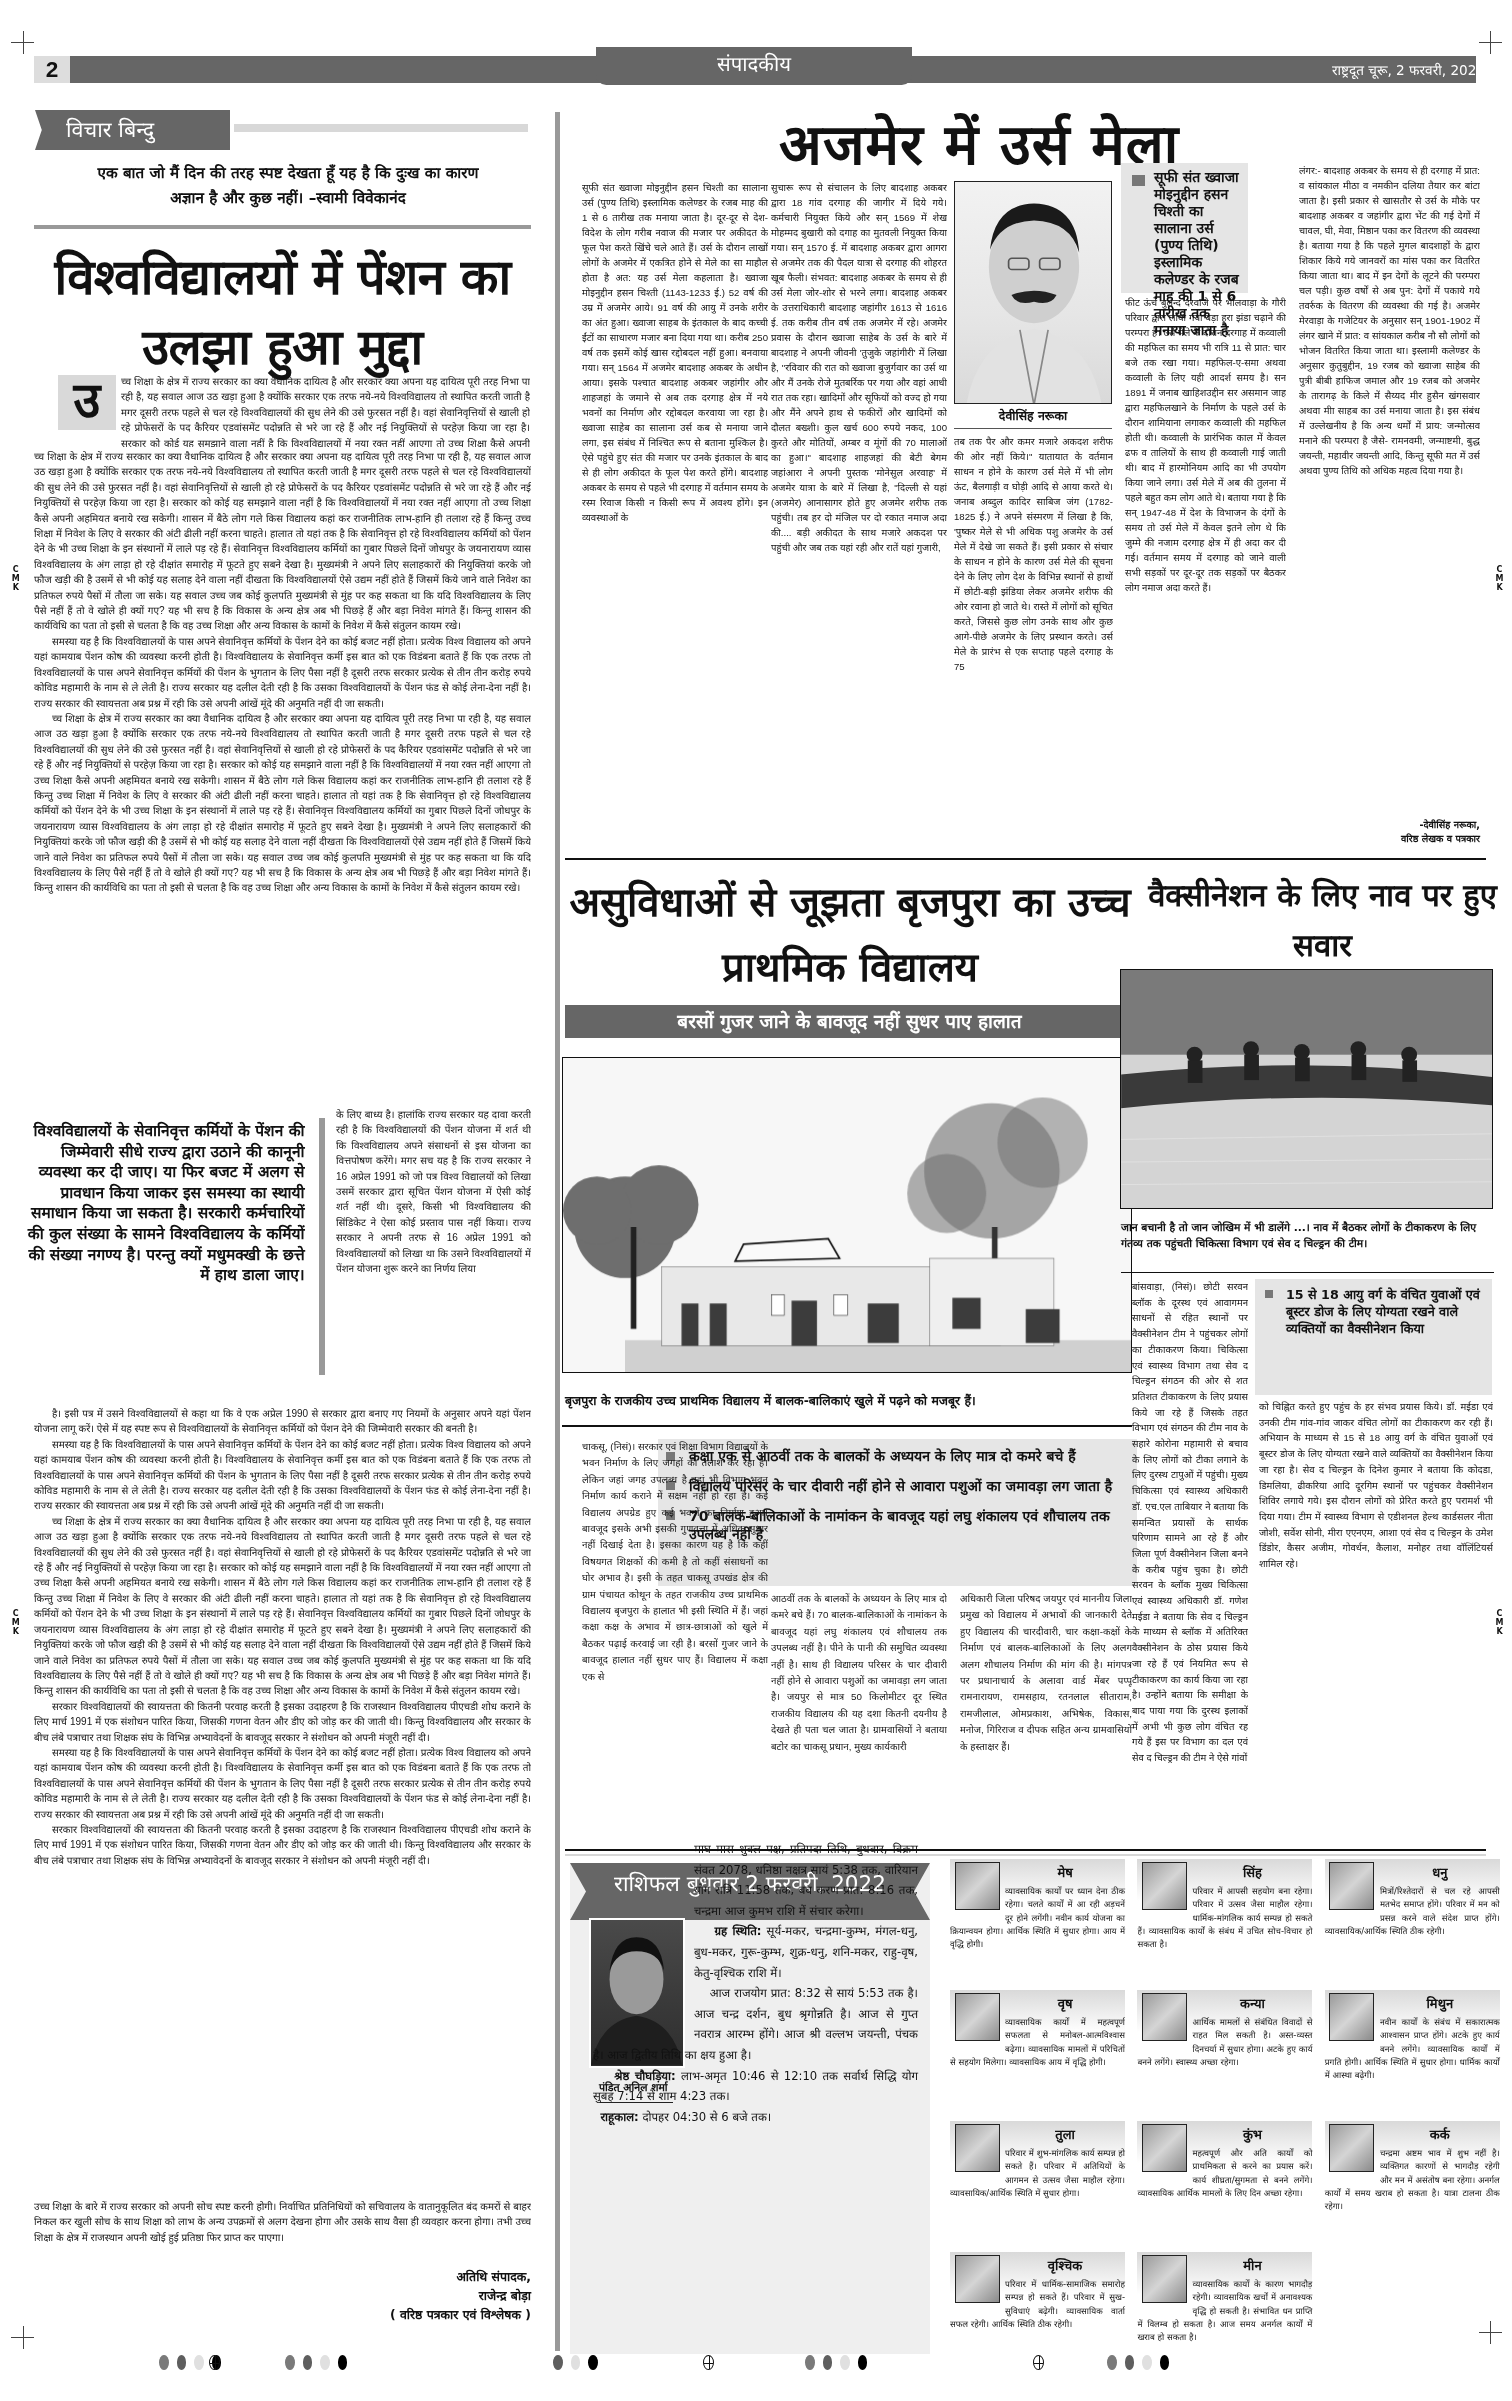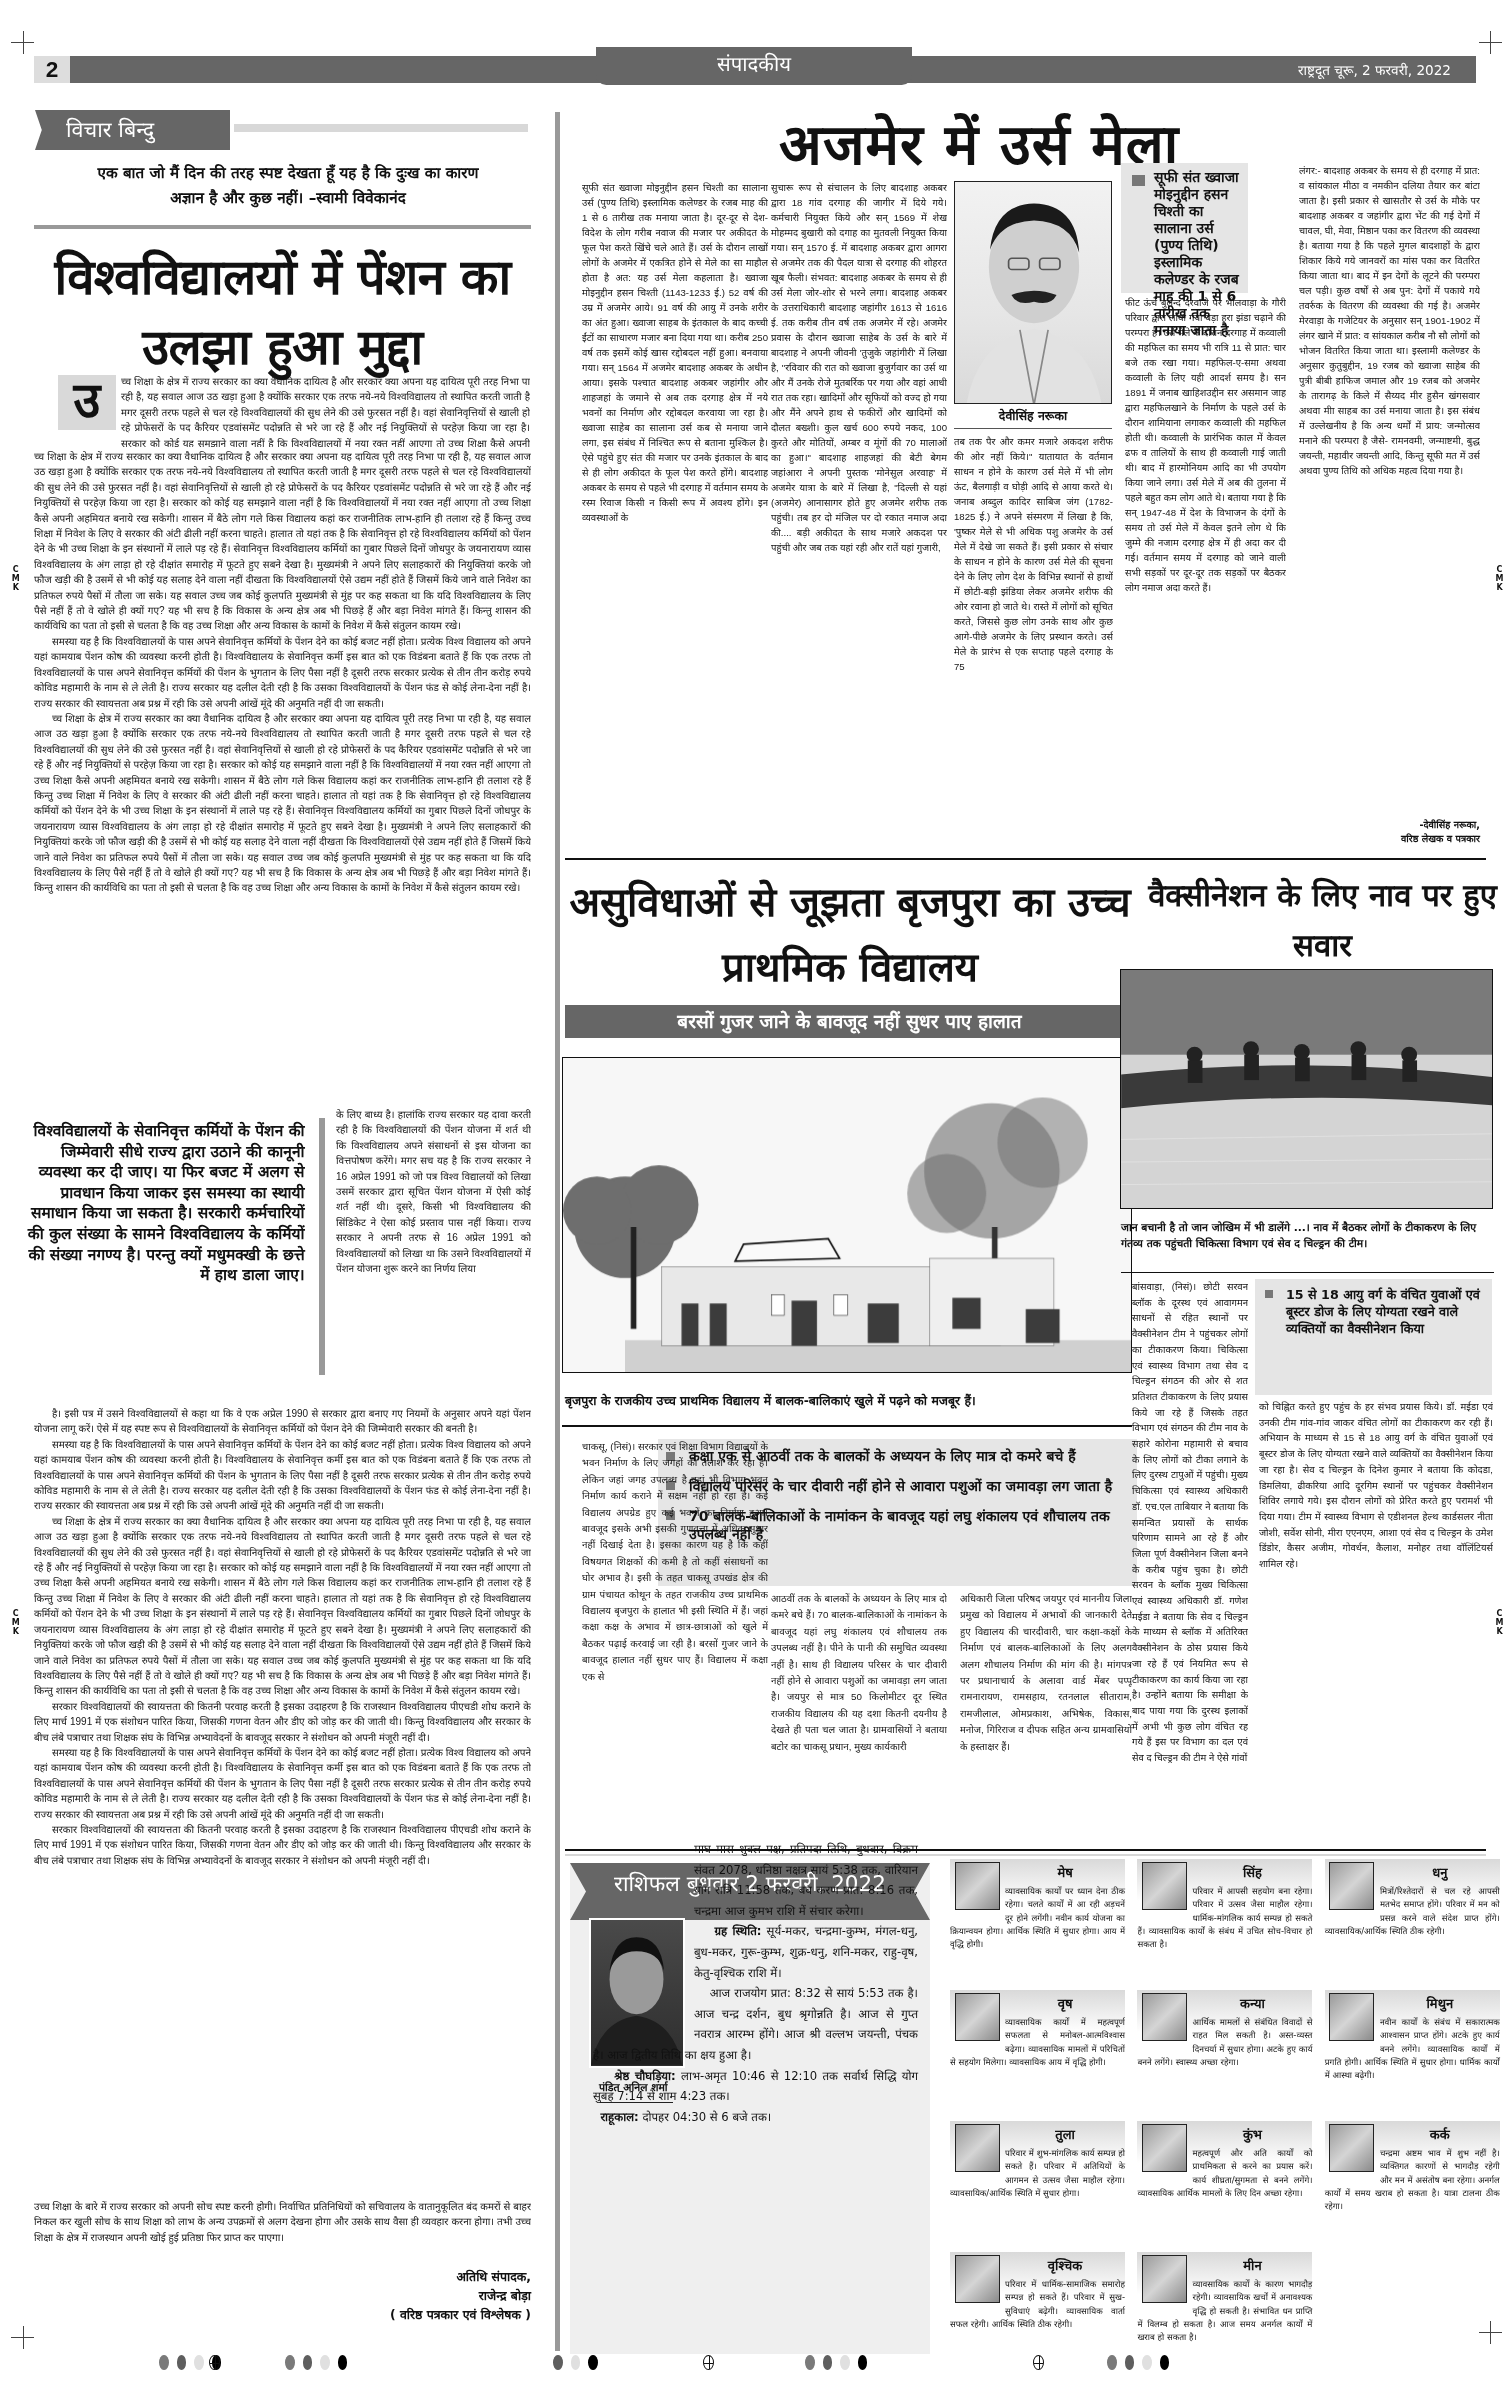--- a/index.html
+++ b/index.html
@@ -8,21 +8,21 @@
 
   .abs { position: absolute; }
   .regmark { position: absolute; width: 22.6px; height: 22.6px; }
   .regmark::before { content: ""; position: absolute; left: 50%; top: 0; bottom: 0; border-left: 1.1px solid #444; }
   .regmark::after { content: ""; position: absolute; top: 50%; left: 0; right: 0; border-top: 1.1px solid #444; }
 
   
   .hdr { left: 36px; top: 56px; width: 1440px; height: 27px; background: #666; }
   .pagenum { left: 34px; top: 56px; width: 36px; height: 27px; background: #ddd; color:#111; font-weight: bold; font-size: 22.6px; text-align:center; line-height:27px; font-family: "Liberation Sans", sans-serif; }
   .sectab { left: 596px; top: 47px; width: 316px; height: 38px; background: #666; border-radius: 0 0 10.2px 10.2px; color: #fff; font-size: 20.3px; text-align: center; line-height: 34px; }
-  .dateline { right: 61px; top: 59px; color:#fff; font-size: 13.6px; line-height:22.6px; }
+  .dateline { right: 27px; top: 59px; color:#fff; font-size: 13.6px; line-height:22.6px; }
 
   
   .body-text { font-size: 10px; line-height: 15.4px; text-align: justify; color:#161616; font-family: Liberation Sans, sans-serif; }
   .body-text p { text-indent: 1.8em; }
   .vrule { position:absolute; background:#999; }
 
   
   .vb-tag { left: 35px; top: 110px; width: 195px; height: 40px; background: #666; color:#fff; font-size: 21.5px; line-height: 40px; padding-left: 31px; clip-path: polygon(0 0,100% 0,100% 100%,0 100%,6.8px 50%); }
   .vb-bar { left: 234px; top: 124px; width: 294px; height: 8px; background: #d8d8d8; }
   .quote { left: 79px; top: 161px; width: 418px; font-size: 15.2px; line-height: 25px; font-weight: bold; text-align:center; }

